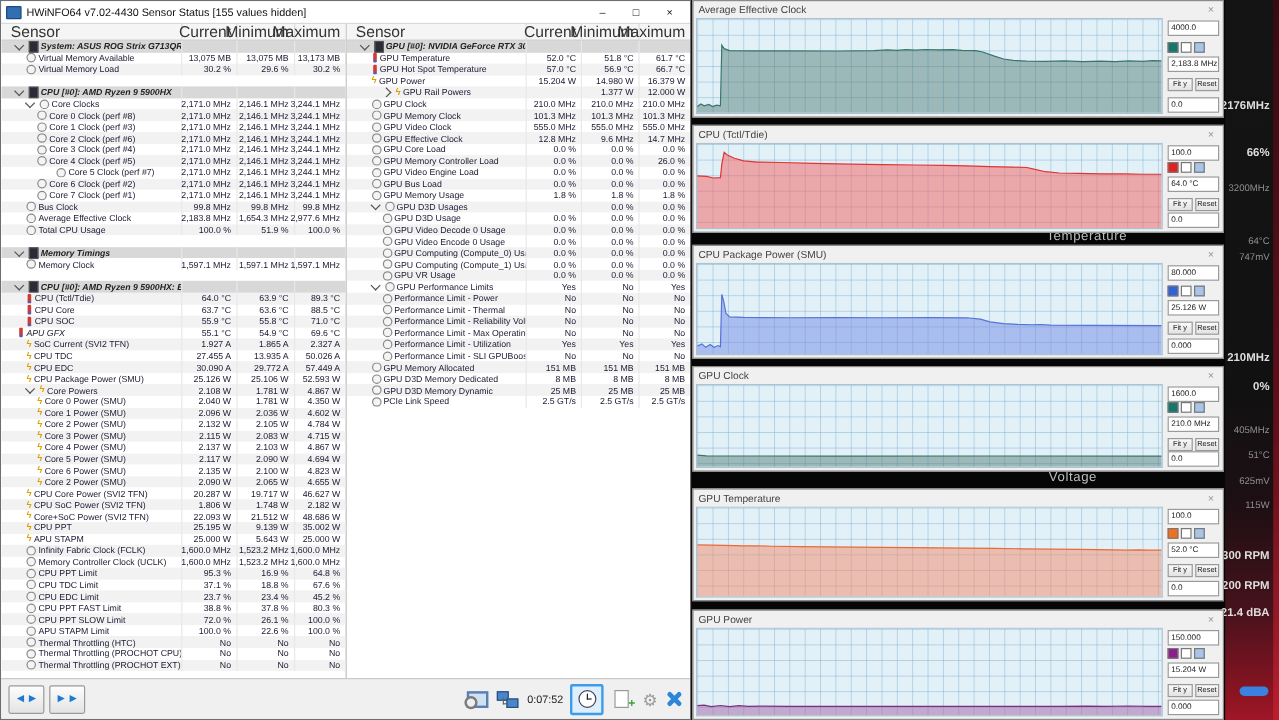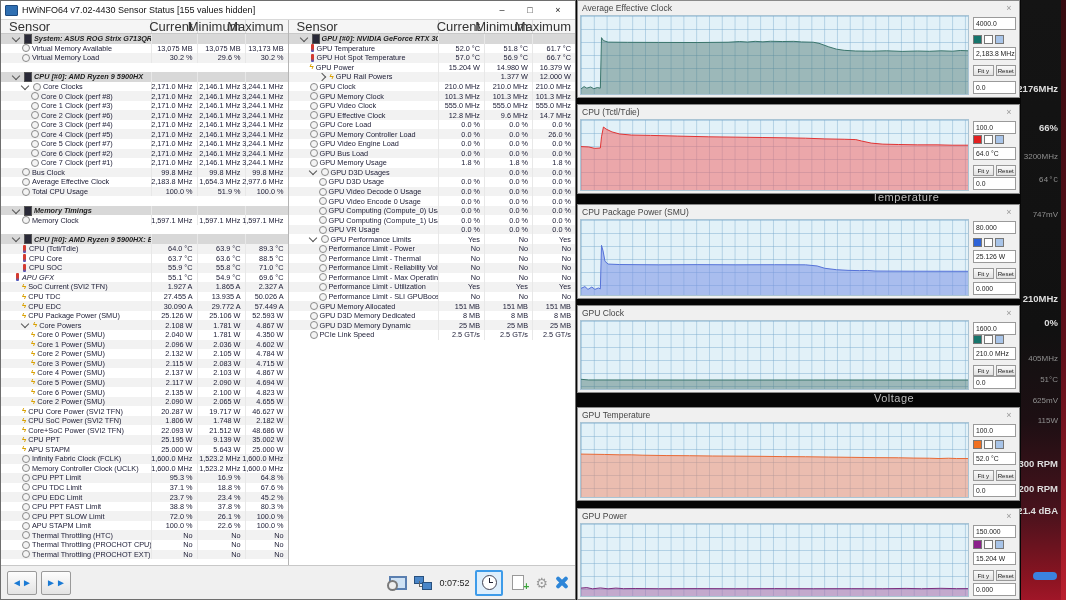--- a/index.html
+++ b/index.html
@@ -213,21 +213,21 @@
           <div class="prow">
             <span class="plabel" style="padding-left: 30px;">
               <span class="i-clk"></span>
               <span class="ptext">Core 4 Clock (perf #5)</span>
             </span>
             <span class="vcell vcur">2,171.0 MHz</span>
             <span class="vcell vmin">2,146.1 MHz</span>
             <span class="vcell vmax">3,244.1 MHz</span>
           </div>
           <div class="prow">
-            <span class="plabel" style="padding-left: 30px;">
+            <span class="plabel" style="padding-left: 30px; margin-left: 16px;">
               <span class="i-clk"></span>
               <span class="ptext">Core 5 Clock (perf #7)</span>
             </span>
             <span class="vcell vcur">2,171.0 MHz</span>
             <span class="vcell vmin">2,146.1 MHz</span>
             <span class="vcell vmax">3,244.1 MHz</span>
           </div>
           <div class="prow">
             <span class="plabel" style="padding-left: 30px;">
               <span class="i-clk"></span>
@@ -1119,21 +1119,21 @@
           </div>
         </div>
       </div>
     </div>
 
   <div id="sidebar">
     <span class="pill"></span>
   <span class="sbval bright" style="top: 83px;">2176MHz</span>
       <span class="sbval bright" style="top: 122px;">66%</span>
       <span class="sbval" style="top: 152px;">3200MHz</span>
-      <span class="sbval" style="top: 175px; font-family: Liberation Mono, monospace;">64°C</span>
+      <span class="sbval" style="top: 196px;">64°C</span>
       <span class="sbval" style="top: 210px;">747mV</span>
       <span class="sbval bright" style="top: 277px; margin-top: 16px;">210MHz</span>
       <span class="sbval bright" style="top: 317px;">0%</span>
       <span class="sbval" style="top: 354px;">405MHz</span>
       <span class="sbval" style="top: 375px;">51°C</span>
       <span class="sbval" style="top: 396px;">625mV</span>
       <span class="sbval" style="top: 416px;">115W</span>
       <span class="sbval bright" style="top: 458px;">2300 RPM</span>
       <span class="sbval bright" style="top: 483px;">2200 RPM</span>
       <span class="sbval bright" style="top: 505px;">21.4 dBA</span>

